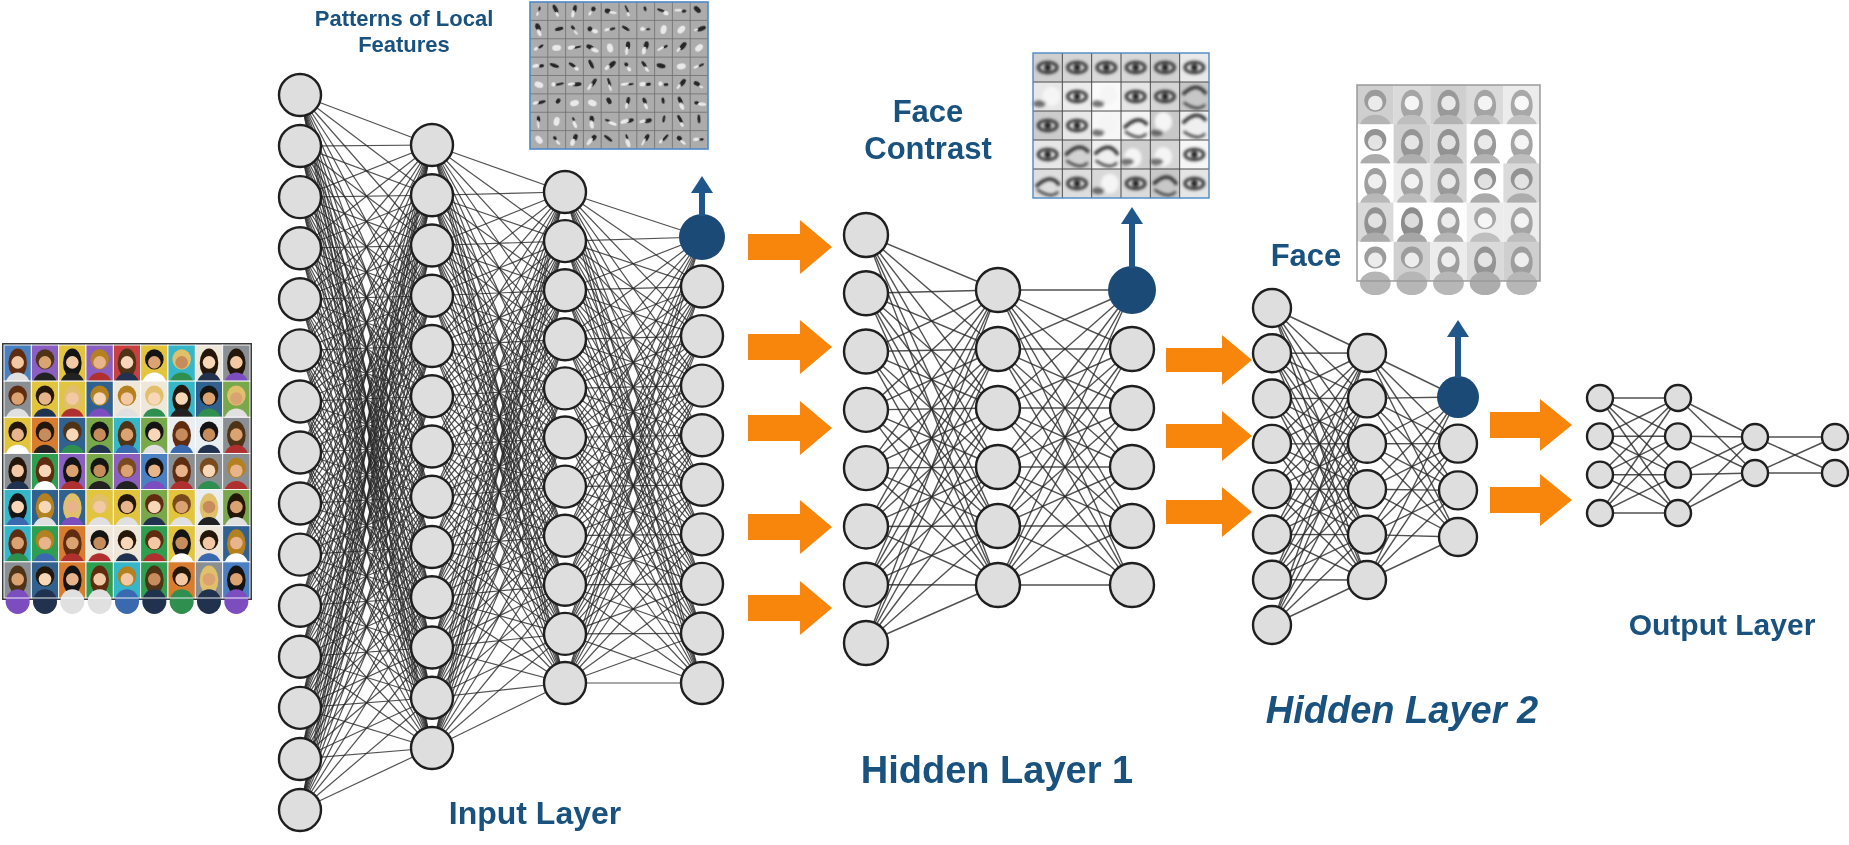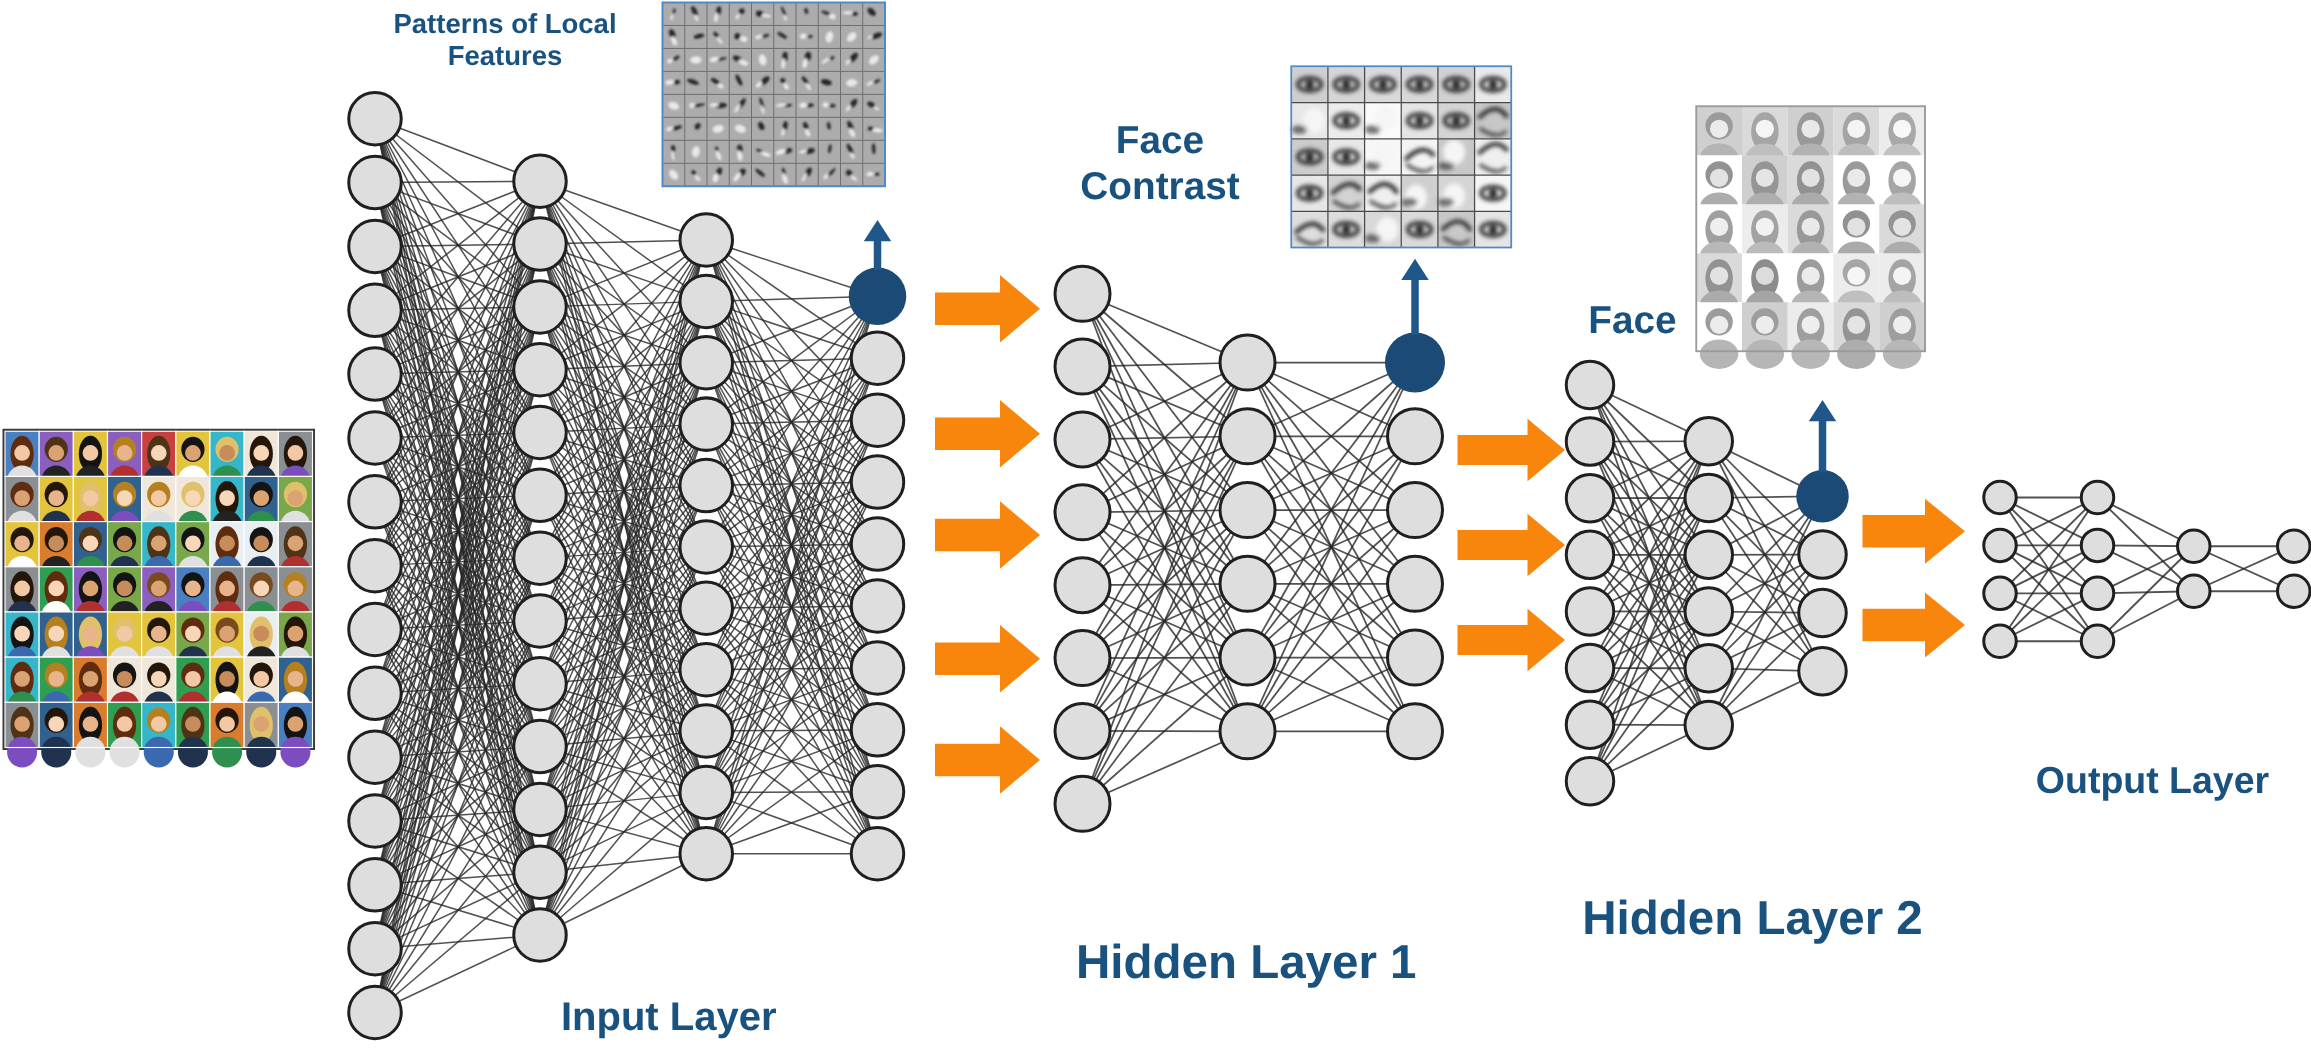--- a/index.html
+++ b/index.html
@@ -19,21 +19,21 @@
     color:var(--navy-text,#19517F);
     text-align:center;
     line-height:1.18;
     white-space:nowrap;
   }
   #lbl-patterns{left:404px;top:6px;font-size:22px;}
   #lbl-face-features{left:928px;top:94px;font-size:31px;}
   #lbl-face{left:1306px;top:238px;font-size:31px;}
   #lbl-input{left:500px;top:795px;font-size:32px;margin-left:35px;}
   #lbl-hidden1{left:997px;top:748px;font-size:38px;}
-  #lbl-hidden2{left:1402px;top:713px;font-size:38px;}
+  #lbl-hidden2{left:1402px;top:688px;font-size:38px;font-style:italic;}
   #lbl-output{left:1722px;top:607px;font-size:30px;}
 </style>
 </head>
 <body>
 
 <div class="canvas">
 
   <svg id="diagram-svg" width="1849" height="845" viewBox="0 0 1849 845">
       <defs>
         <filter id="blur1" x="-50%" y="-50%" width="200%" height="200%">

